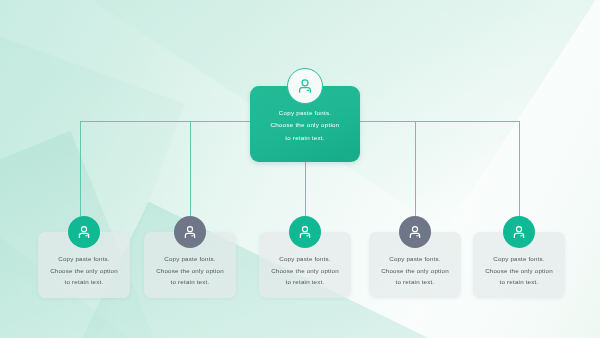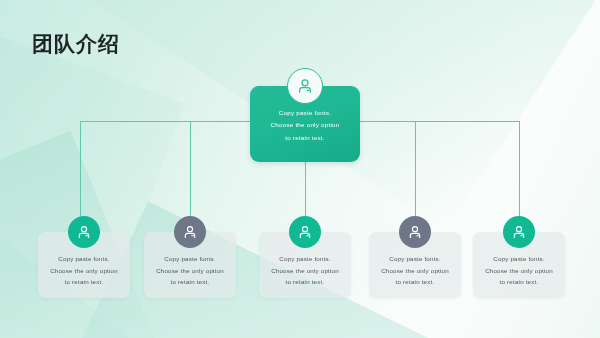--- a/index.html
+++ b/index.html
@@ -186,21 +186,20 @@
 <body>
 
 <div id="slide">
 
   <div class="bg-shape" id="bg-diag-right"></div>
   <div class="bg-shape" id="bg-diag-left"></div>
   <div class="bg-shape" id="bg-diag-midleft"></div>
   <div class="bg-shape" id="bg-diag-bottom"></div>
   <div class="bg-shape" id="bg-diag-bottom2"></div>
 
-  <div id="page-title">团队介绍</div>
 
   <svg id="connectors" viewBox="0 0 600 338" width="600" height="338">
     <g stroke="#5fc9ae" stroke-width="1" fill="none" shape-rendering="crispEdges">
 
       <line x1="305" y1="162" x2="305" y2="216"></line>
 
       <line x1="80" y1="121" x2="250" y2="121"></line>
       <line x1="360" y1="121" x2="519" y2="121"></line>
 
       <line x1="80" y1="121" x2="80" y2="216"></line>

